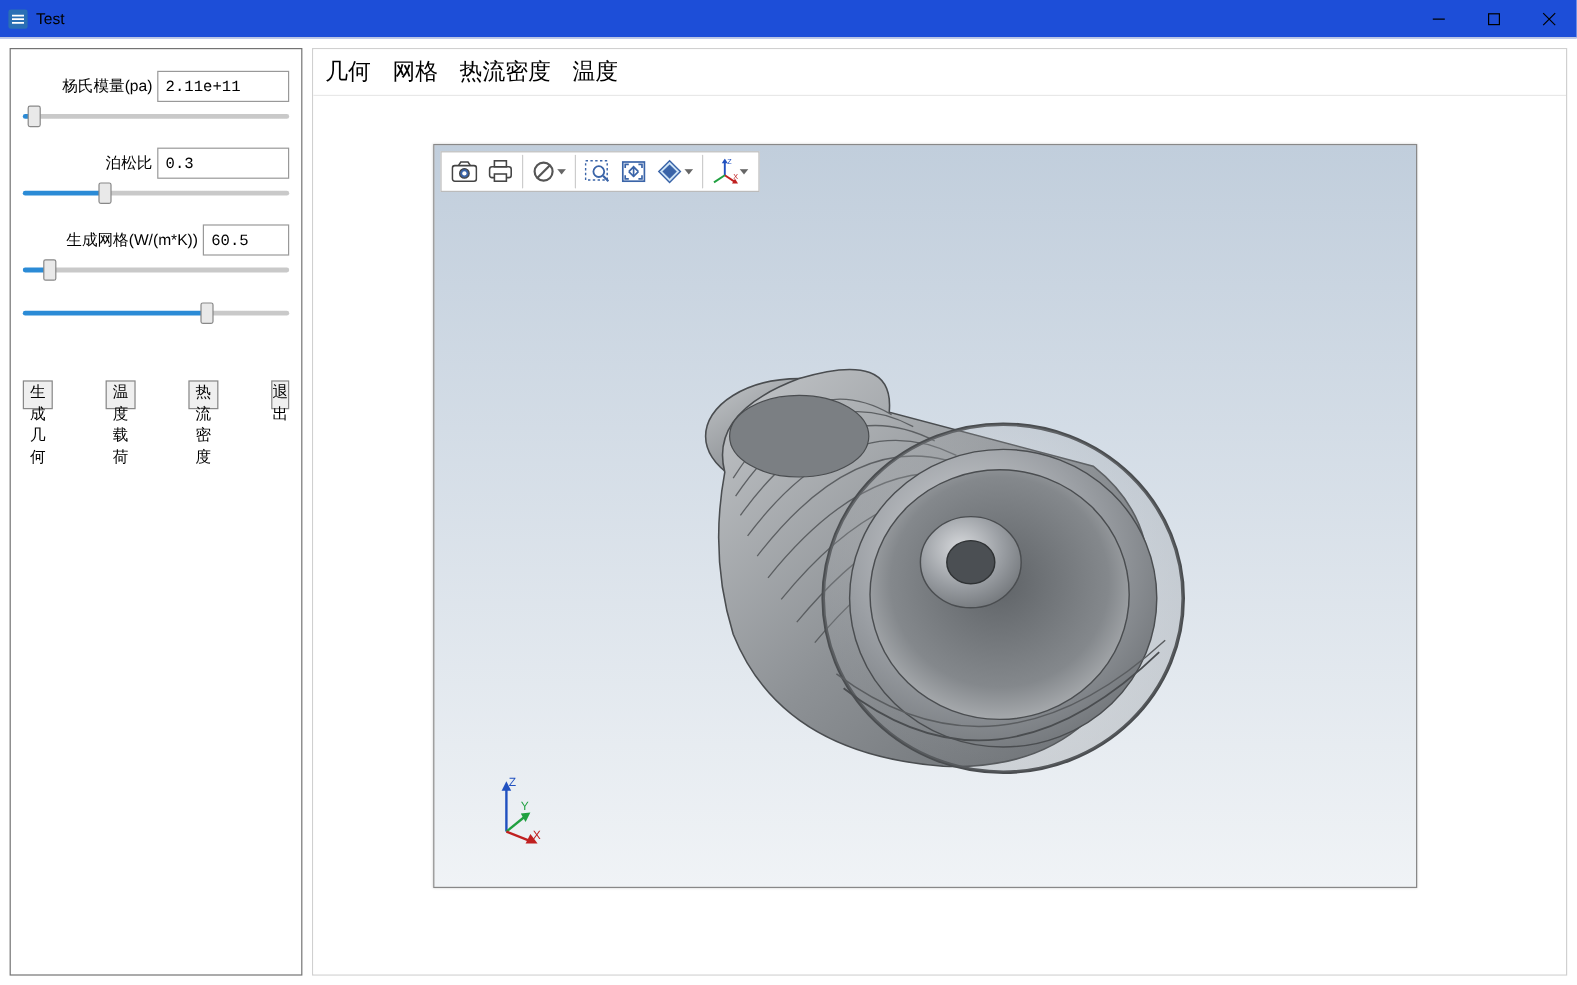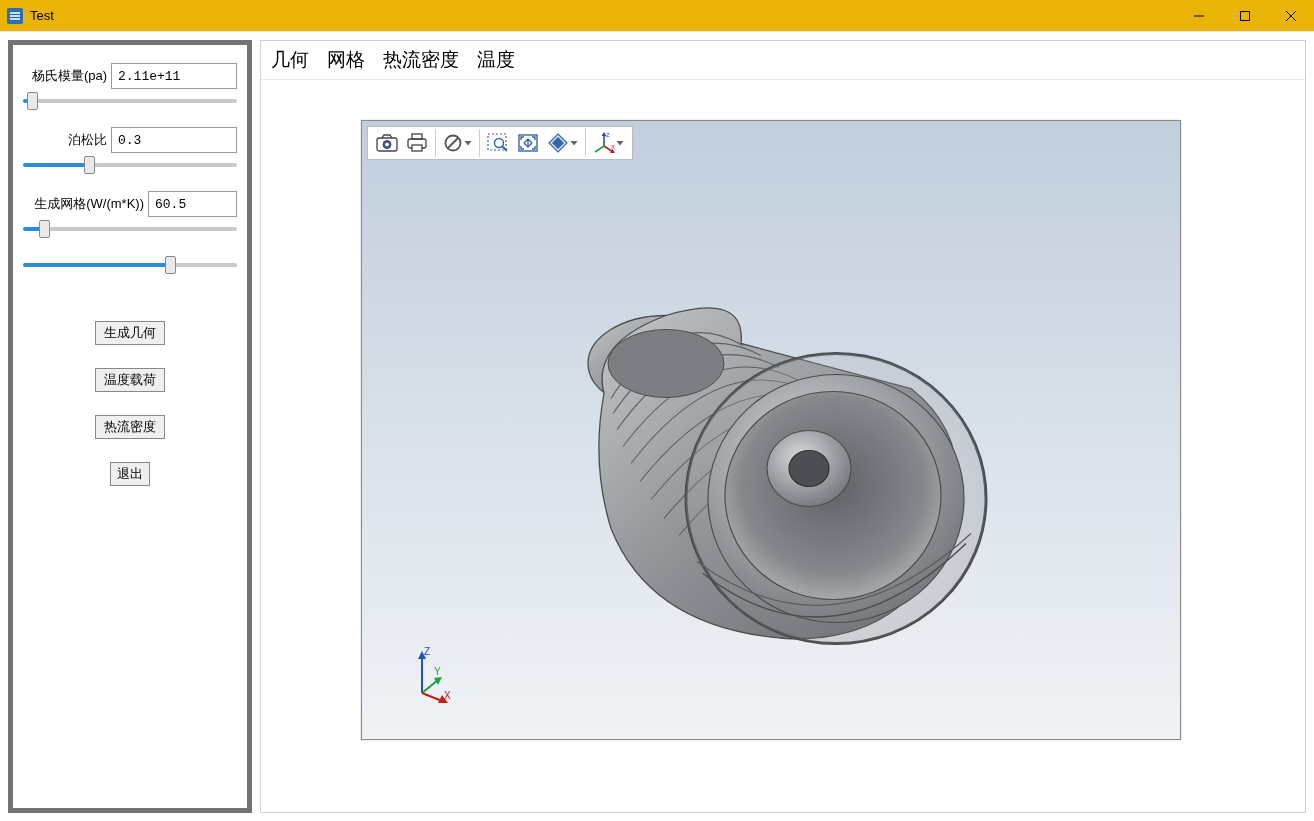--- a/index.html
+++ b/index.html
@@ -8,21 +8,21 @@
     font-family: "Microsoft YaHei", "SimSun", Arial, sans-serif;
     font-size: 13px;
     background: #fff;
     color: #000;
     width: 1314px; height: 821px;
     overflow: hidden;
   }
   
   .titlebar {
     height: 32px;
-    background: #eab308;
+    background: #1d4ed8;
     border-bottom: 1px solid #e5e5e5;
     display: flex;
     align-items: center;
     padding-left: 6px;
     position: relative;
   }
   .app-icon {
     width: 18px; height: 18px;
     margin-right: 6px;
     display: inline-flex; align-items: center; justify-content: center;
@@ -41,38 +41,38 @@
 
   
   .content-wrap {
     display: flex;
     height: calc(100% - 32px);
     padding: 8px;
     gap: 8px;
   }
   .sidebar {
     width: 244px;
-    border: 5px solid #737373;
+    border: 1px solid #737373;
     padding: 18px 10px 10px 10px;
     display: flex;
     flex-direction: column;
     gap: 24px;
   }
   .param-block { display: flex; flex-direction: column; gap: 2px; }
   .param-row {
     display: flex; align-items: center; justify-content: flex-end;
     gap: 4px;
   }
   .param-label {
     font-size: 13px;
     text-align: right;
     white-space: nowrap;
   }
   .param-input {
-    width: 126px;
+    width: 110px;
     height: 26px;
     border: 1px solid #999;
     font-family: "Courier New", monospace;
     font-size: 13px;
     padding: 2px 6px;
     background: #fff;
   }
   .slider {
     -webkit-appearance: none;
     appearance: none;
@@ -93,22 +93,22 @@
     cursor: pointer;
   }
   .slider::-moz-range-thumb {
     width: 11px; height: 18px;
     background: #e9e9e9;
     border: 1px solid #888;
     border-radius: 2px;
     cursor: pointer;
   }
   .btn-stack {
-    display: flex; flex-direction: column; align-items: center;
-    gap: 23px;
+    display: flex; flex-direction: row; align-items: center;
+    gap: 44px;
     margin-top: 30px;
   }
   .action-btn {
     width: 70px;
     height: 24px;
     border: 1px solid #888;
     background: #efefef;
     font-size: 13px;
     cursor: pointer;
     padding: 0;
@@ -238,21 +238,21 @@
       <div class="param-row">
         <span class="param-label">泊松比</span>
         <input class="param-input" value="0.3" style="">
       </div>
       <input type="range" class="slider" style="--pct: 30%;" value="30">
     </div>
 
     <div class="param-block">
       <div class="param-row">
         <span class="param-label">生成网格(W/(m*K))</span>
-        <input class="param-input" style="width: 89px;" value="60.5">
+        <input class="param-input" style="width: 72px;" value="60.5">
       </div>
       <input type="range" class="slider" style="--pct: 8%;" value="8">
     </div>
 
     <div class="param-block">
       <input type="range" class="slider" style="--pct: 70%;" value="70">
     </div>
 
 
     <div class="btn-stack">

